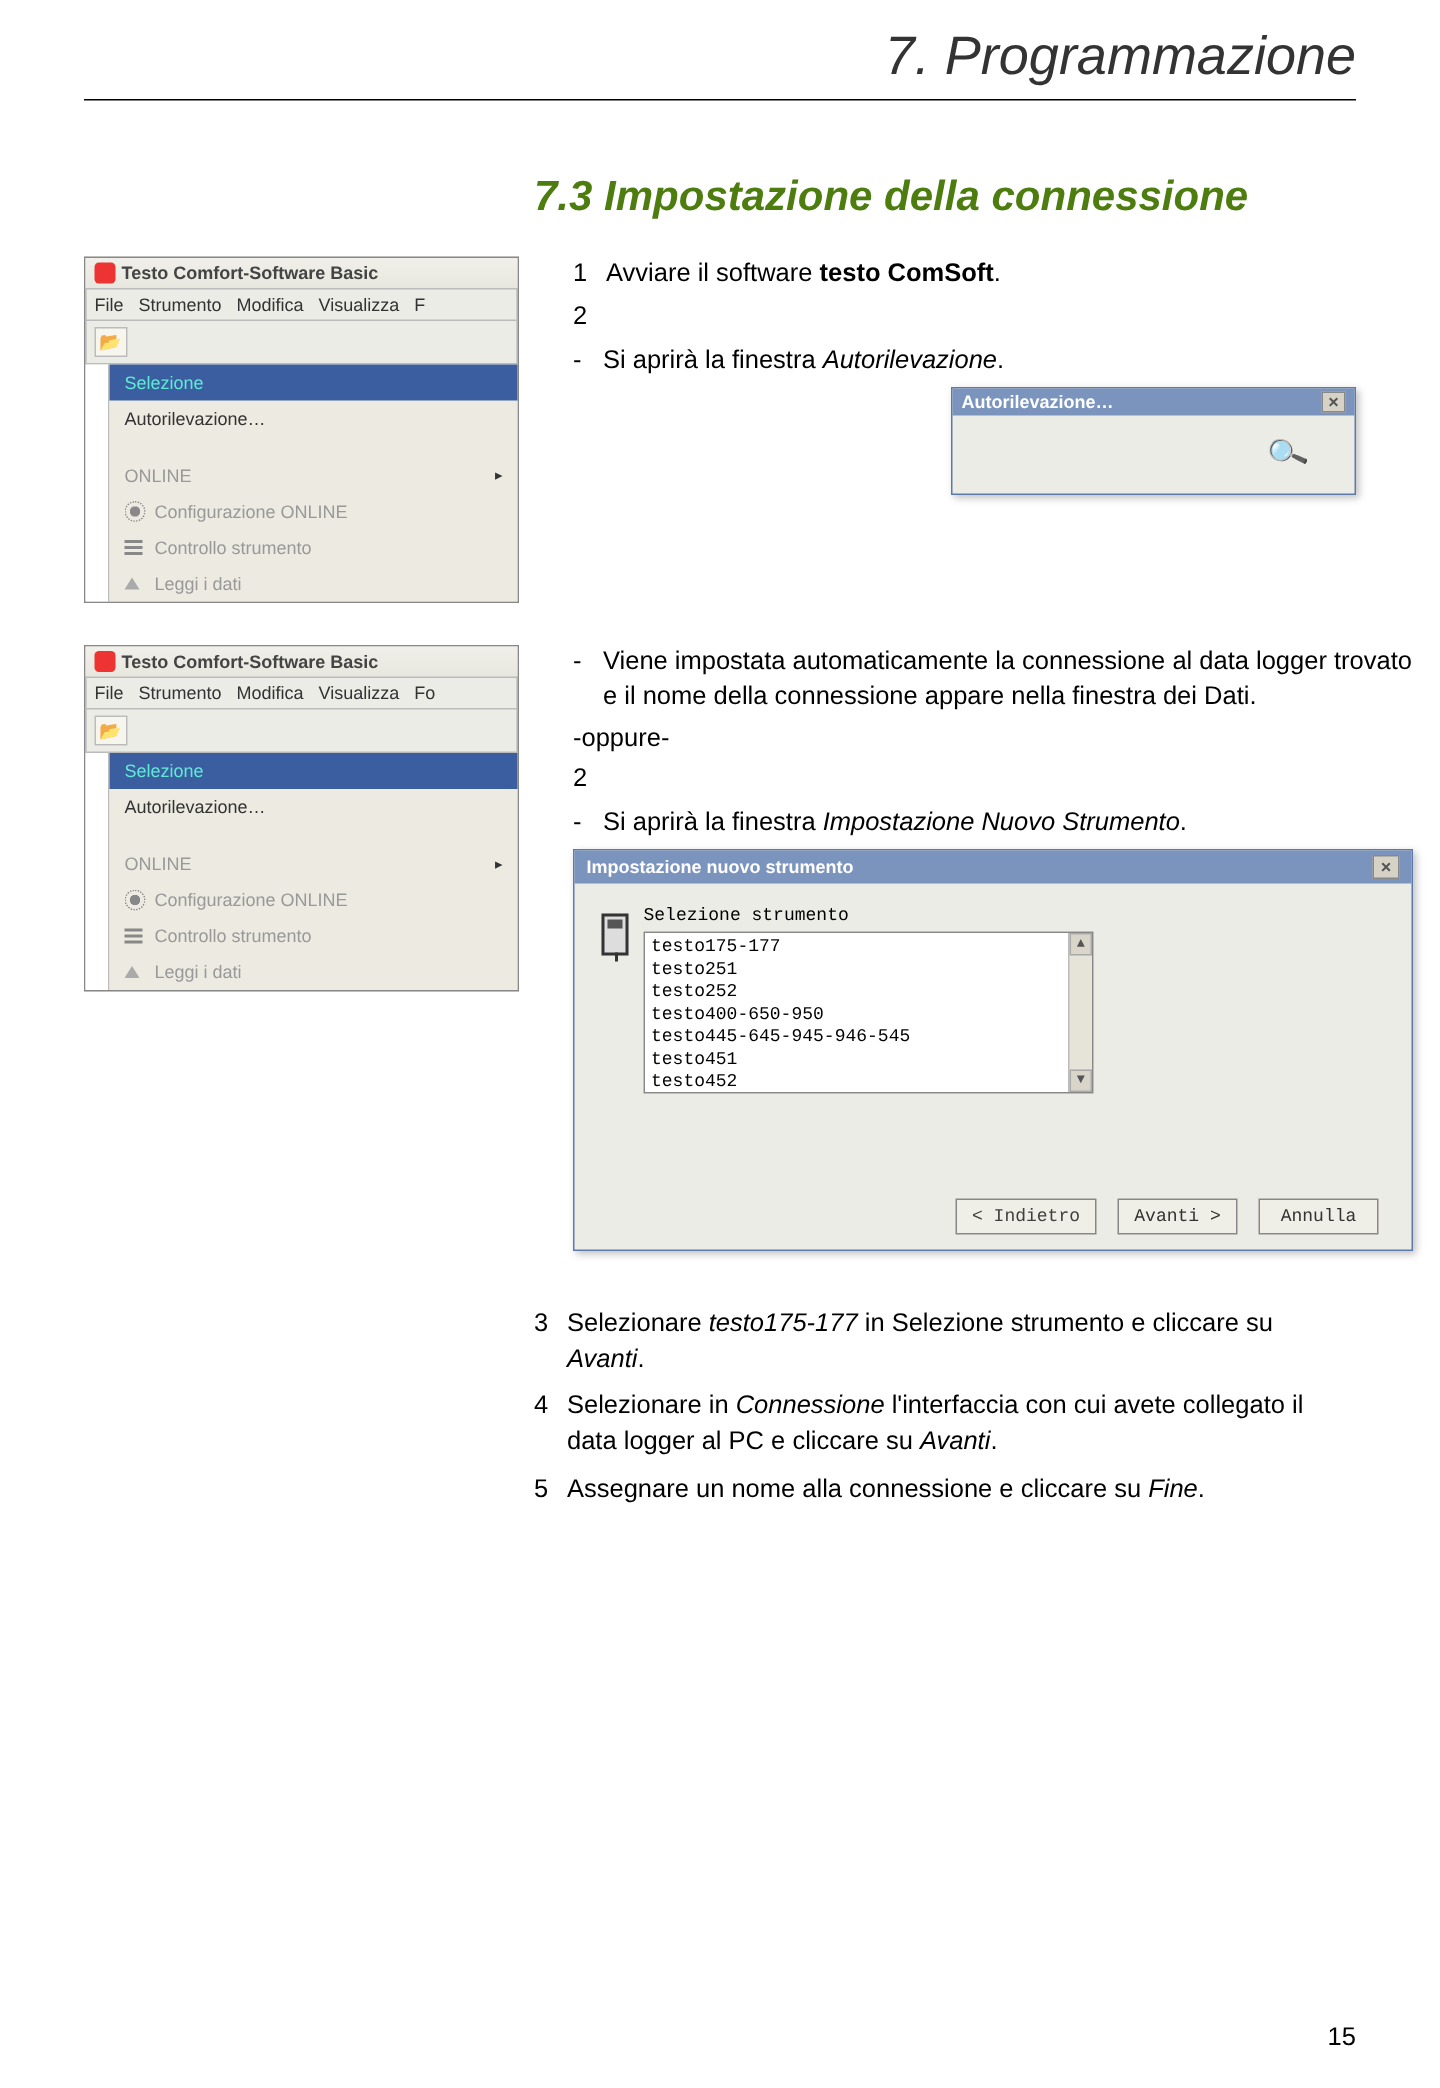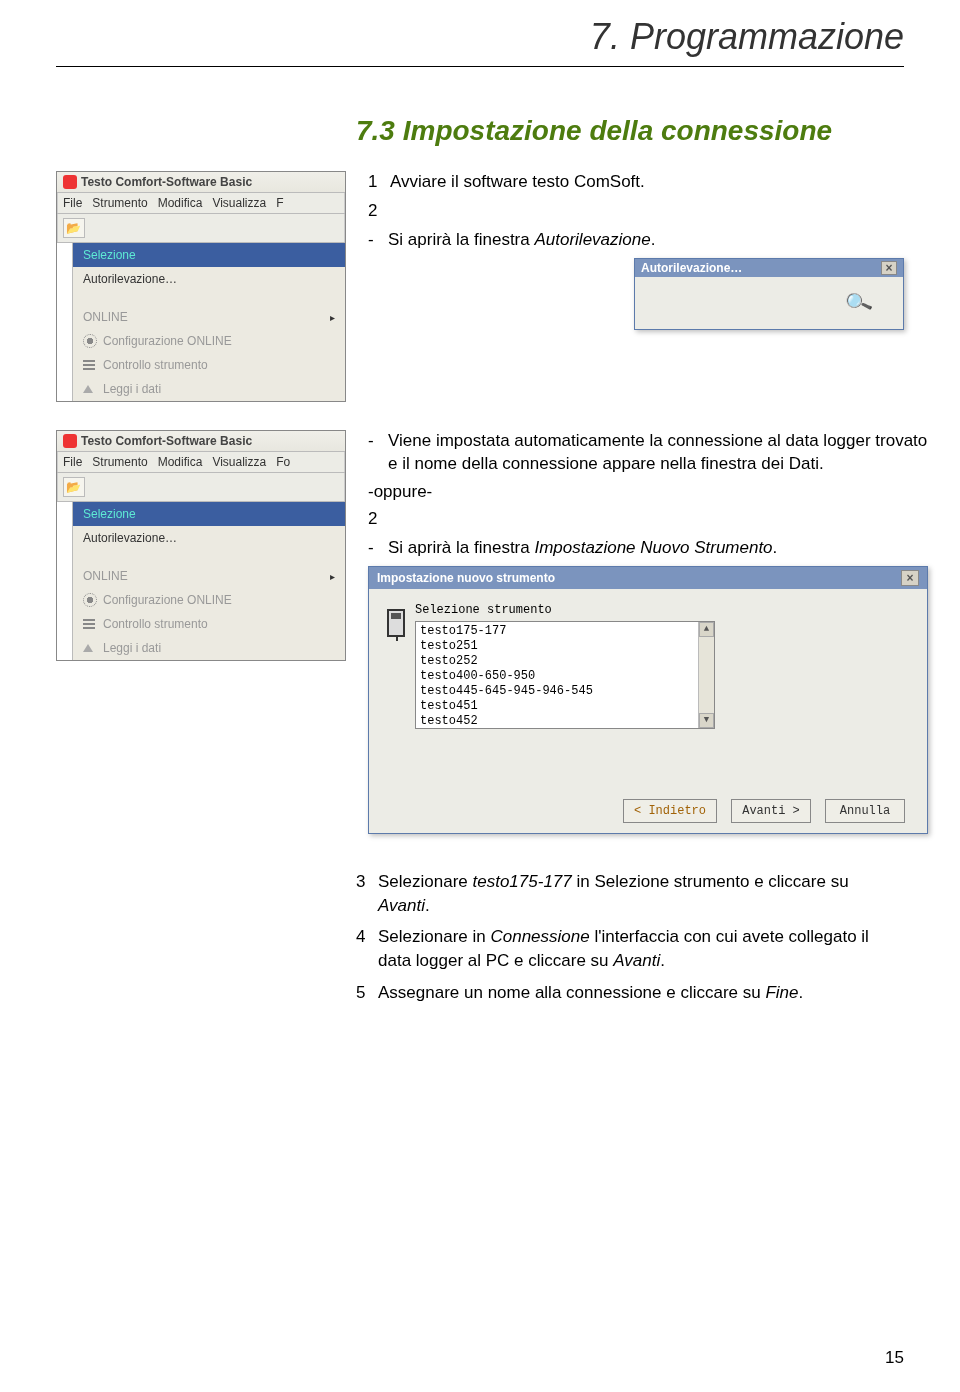--- a/index.html
+++ b/index.html
@@ -28,29 +28,29 @@
   }
   .section-title {
     font-size: 28px;
     font-style: italic;
     color: #4d7c0f;
     margin-bottom: 24px;
     margin-left: 300px;
   }
   .content-grid {
     display: flex;
-    gap: 22px;
+    gap: 36px;
     margin-bottom: 8px;
   }
   .left-col { width: 290px; flex-shrink: 0; }
   .right-col { flex: 1; }
   ol.step { list-style: none; }
   ol.step li { display: flex; gap: 8px; margin-bottom: 6px; font-size: 17px; line-height: 1.35; font-style: italic; }
   ol.step li .num { font-weight: normal; font-style: normal; width: 14px; flex-shrink:0; }
-  ol.step li .txt .bold { font-weight: normal; font-style: normal; }
+  ol.step li .txt .bold { font-weight: bold; font-style: normal; }
   ol.step li .txt .roman { font-style: normal; }
   .dash-list { list-style:none; }
   .dash-list li { display:flex; gap:10px; font-size:17px; line-height:1.35; margin-bottom:6px; font-style: italic; }
   .dash-list li .dash { width:10px; flex-shrink:0; font-style:normal; }
   .oppure { font-size:17px; margin:6px 0 6px 0; font-style: normal; }
 
   
   .app-window {
     border: 1px solid #888;
     background: #ecece6;
@@ -153,21 +153,21 @@
   }
   .listbox .scroll .arr { height:15px; background:#d9d6c9; border:1px solid #aaa; text-align:center; font-size:9px; line-height:13px; color:#555;}
   .listbox .scroll .track { flex:1; }
   .big-buttons {
     display:flex; justify-content:flex-end; gap:14px; margin-top:70px; padding-right:4px;
   }
   .btn {
     min-width:80px; padding:4px 10px; background:#efeee7; border:1px solid #888;
     text-align:center; font-size:12px; color:#333;
   }
-  .btn.disabled { color:#a16207; }
+  .btn.disabled { color:#404040; }
 
   .lower-steps { padding-left:300px; margin-top:36px; }
   .lower-steps li { display:flex; gap:8px; font-size:17px; line-height:1.4; margin-bottom:8px; font-style: italic;}
   .lower-steps li .num { width:14px; flex-shrink:0; font-style:normal; }
   .lower-steps li .txt .roman { font-style:normal; }
 
   .page-num { position:absolute; bottom:24px; right:56px; font-size:17px; }
 </style>
 </head>
 <body>

